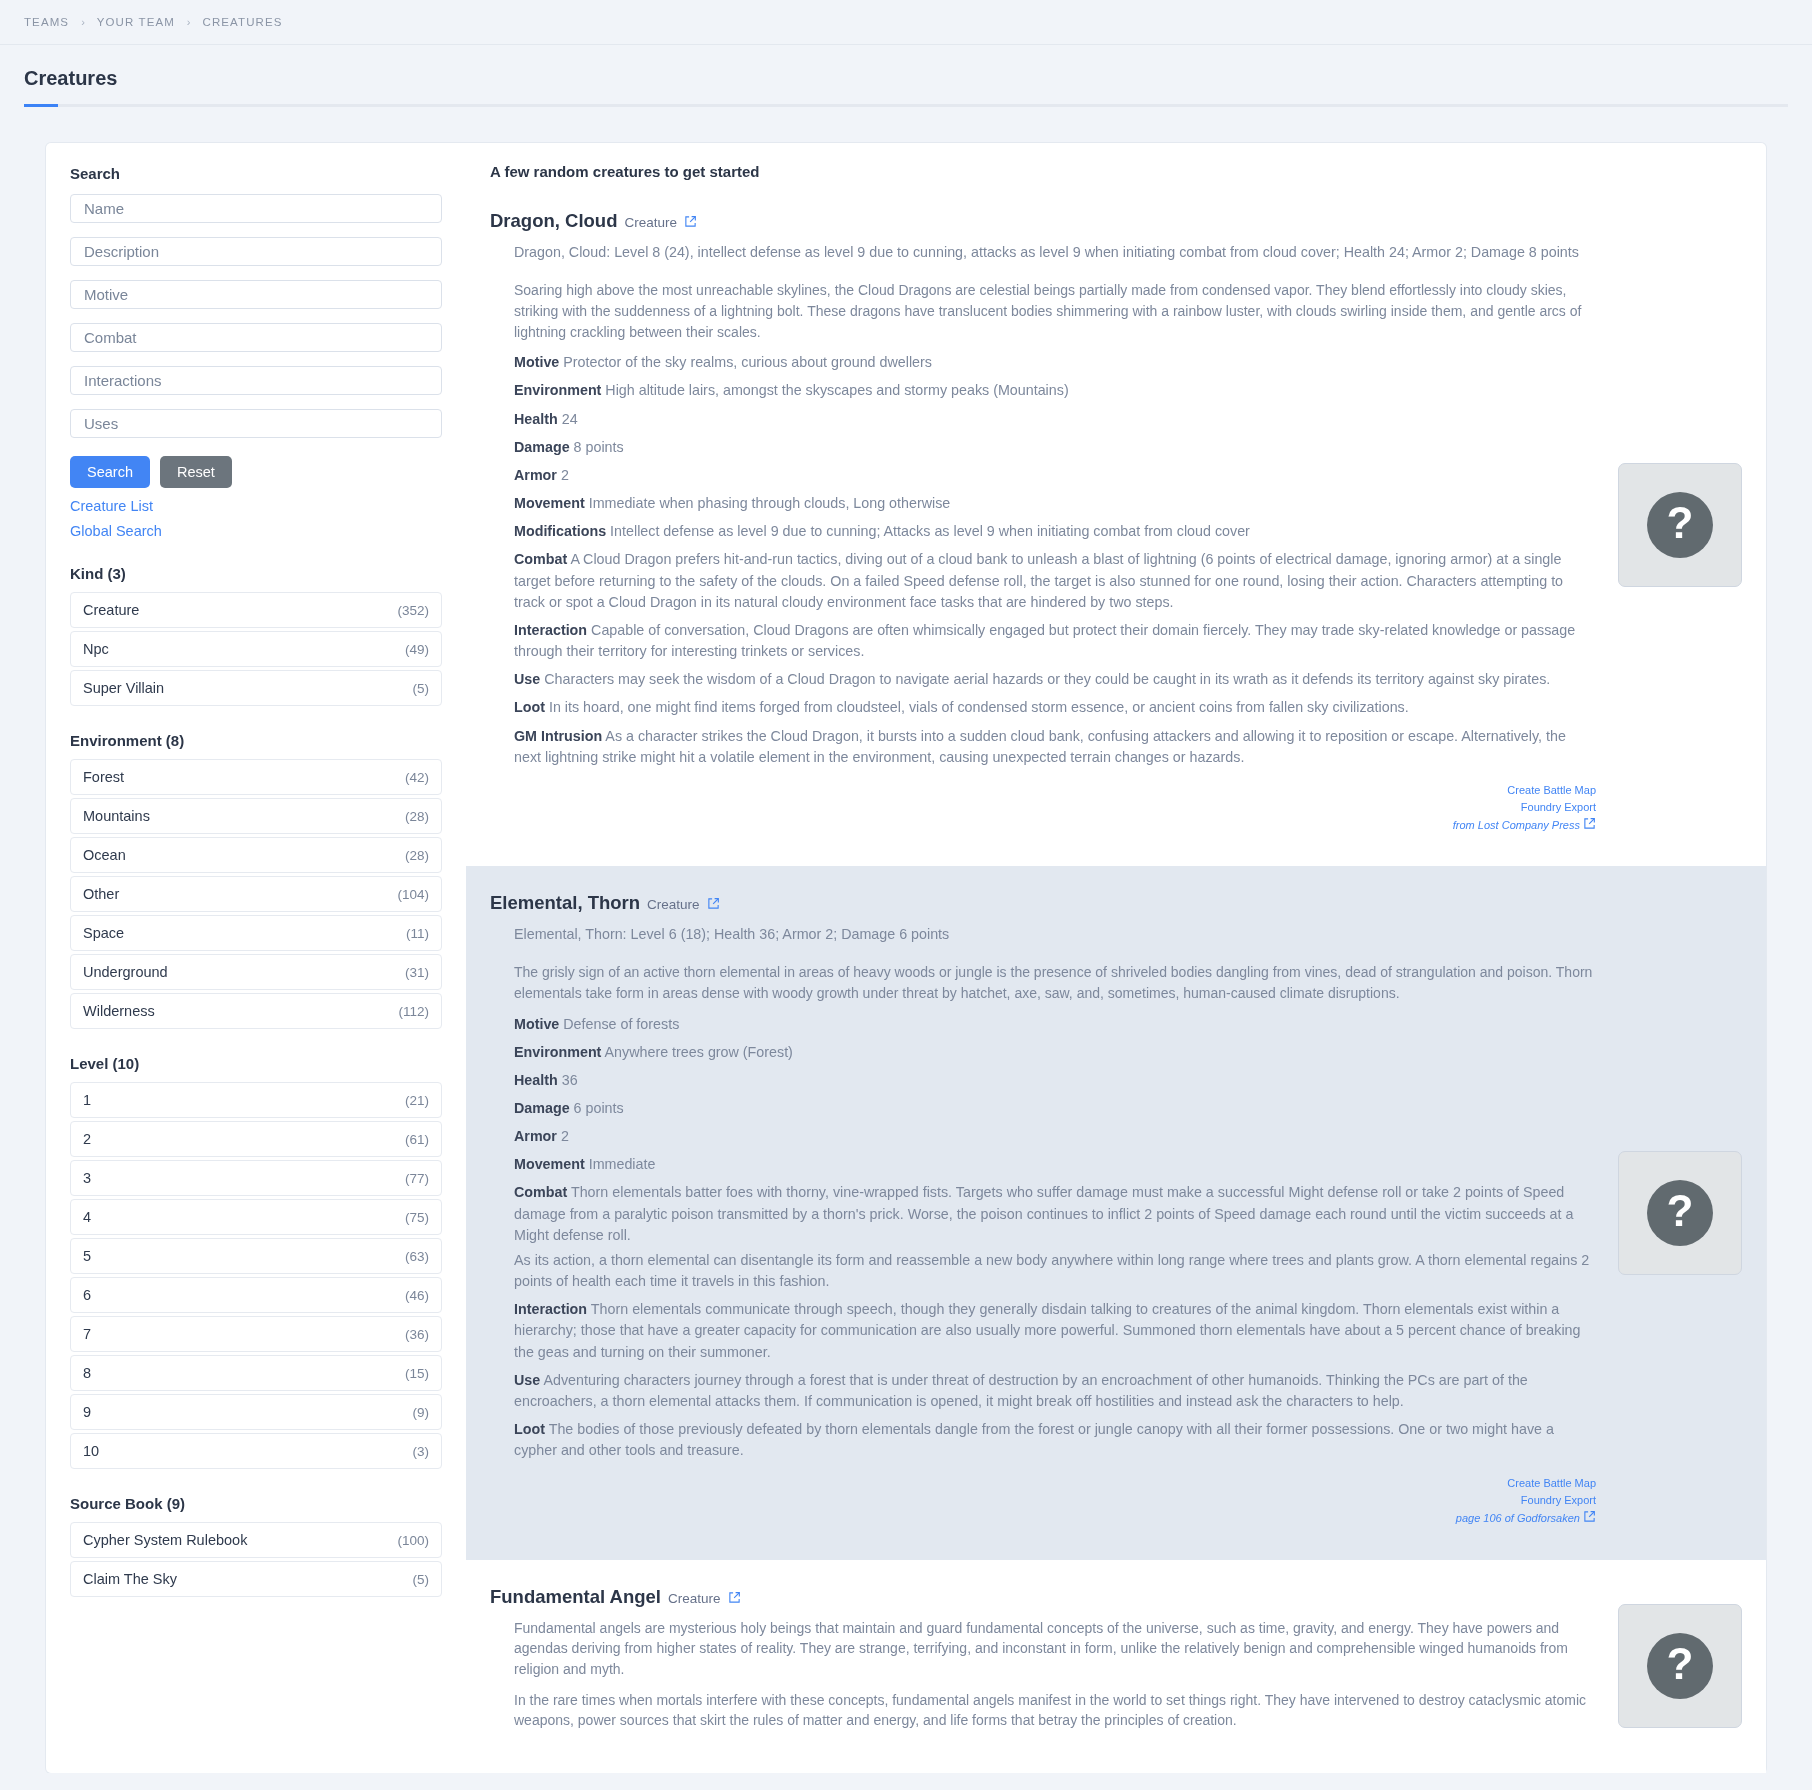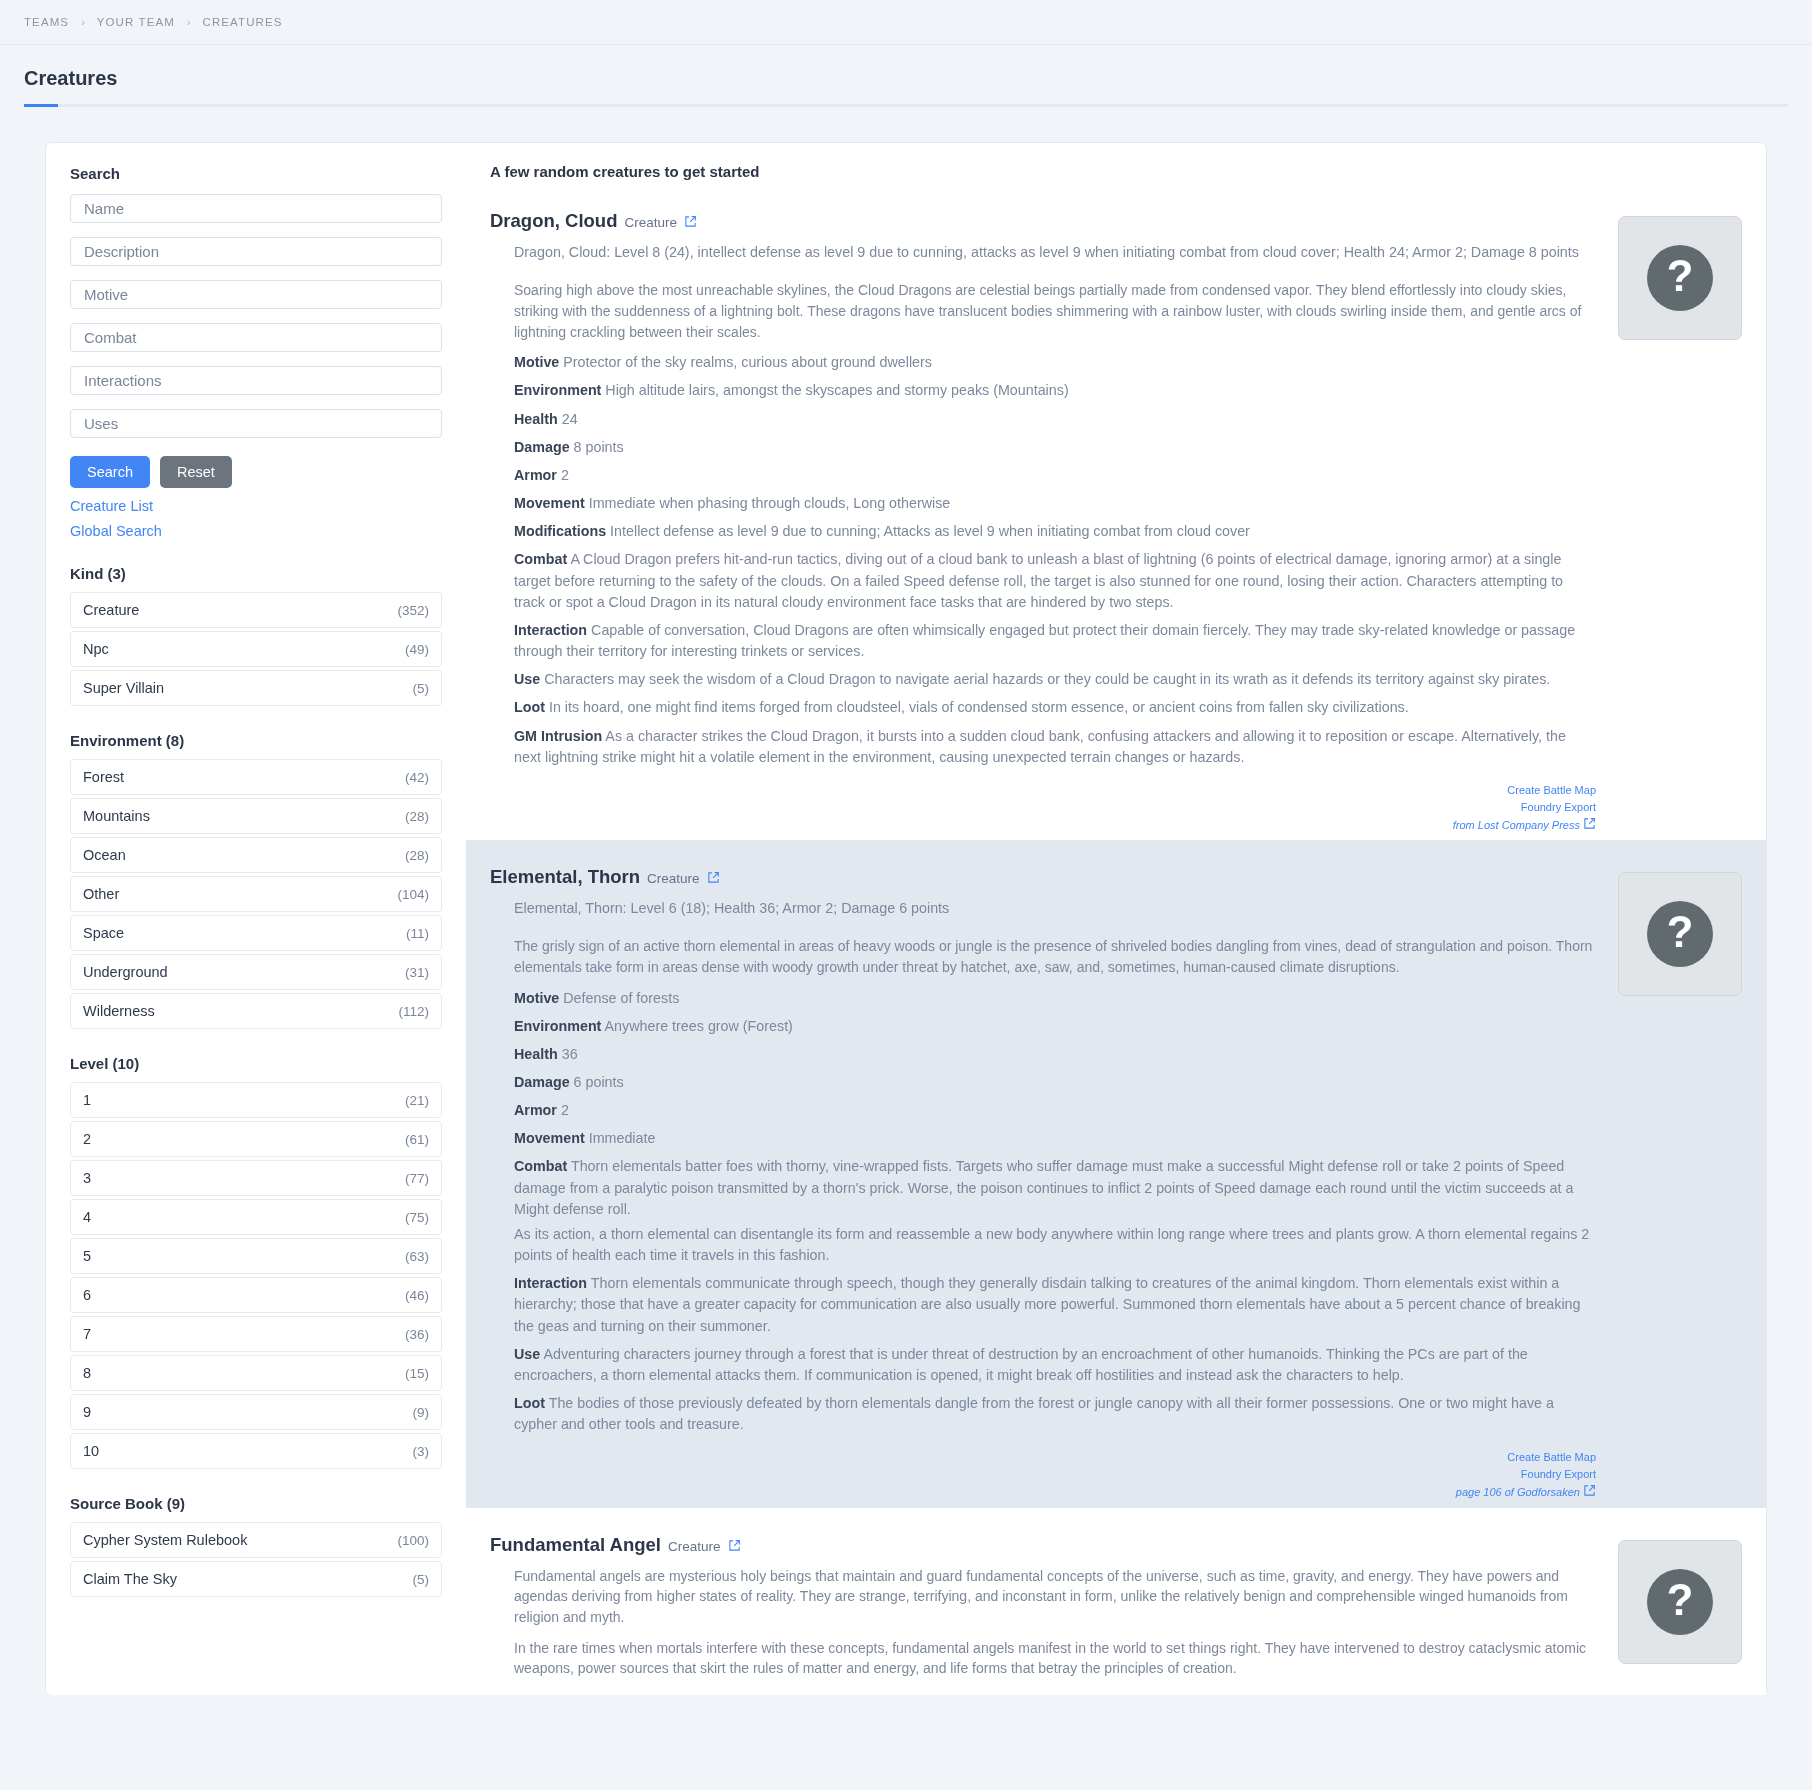--- a/index.html
+++ b/index.html
@@ -143,22 +143,22 @@
   }
   .main-title {
     font-size: 15px;
     font-weight: bold;
     color: #2c3648;
     margin: 0 0 4px 24px;
   }
 
   .creature-card {
     display: flex;
-    align-items: flex-start;
-    padding: 26px 24px 6px 24px;
+    align-items: center;
+    padding: 26px 24px 32px 24px;
     background: #ffffff;
   }
   .creature-card.alt { background: #e2e8f0; }
 
   .card-body { flex: 1 1 auto; min-width: 0; padding-right: 22px; }
 
   .c-name {
     font-size: 18.5px;
     font-weight: bold;
     color: #2c3648;

